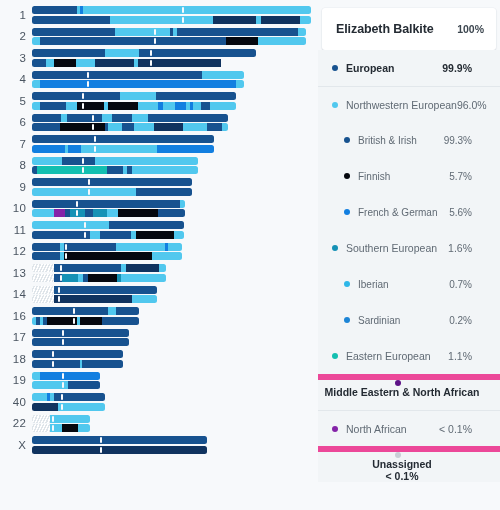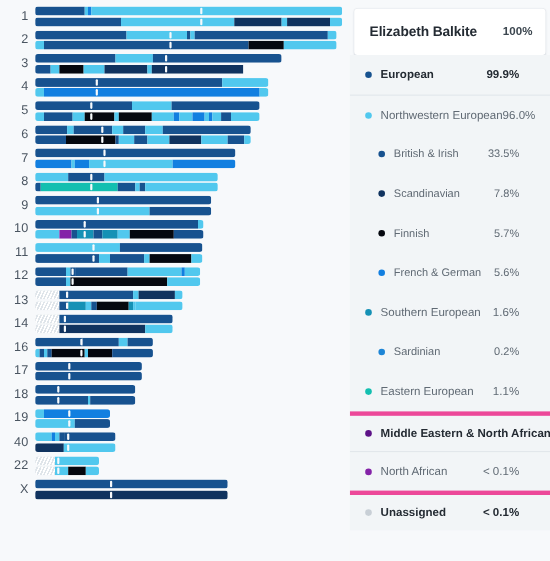--- a/index.html
+++ b/index.html
@@ -56,21 +56,21 @@
   .card-name { font-size:12.5px; font-weight:bold; color:#242b33; letter-spacing:-.1px;}
   .card-pct  { font-size:10.5px; font-weight:bold; color:#3c464f; }
 
   .list { background:#f2f5f7; }
   .anc-row {
     display:flex; align-items:center;
     height:36px; padding:0 28px 0 14px;
     background:#f2f5f7;
   }
   .anc-row.sep { border-top:1px solid #e2e7eb; }
-  .anc-row.block-top { border-top:4px solid #ec4899; }
+  .anc-row.block-top { border-top:6px solid #ec4899;flex-direction:column; }
   .dot {
     width:6px; height:6px; border-radius:50%;
     flex:0 0 auto; margin-right:8px;
   }
   .anc-label { flex:1 1 auto; font-size:10.5px; color:#606a74; white-space:nowrap; }
   .anc-val   { flex:0 0 auto; font-size:10.5px; color:#606a74; }
   .lvl-0 .anc-label, .lvl-0 .anc-val { font-weight:bold; color:#242b33; }
   .lvl-2 { padding-left:26px; }
   .lvl-2 .anc-label, .lvl-2 .anc-val { font-size:10px; }
 </style>
@@ -503,43 +503,43 @@
           <span class="anc-val">99.9%</span>
         </div>
         <div class="anc-row lvl-1 sep">
           <span class="dot" style="background: rgb(81, 200, 238);"></span>
           <span class="anc-label">Northwestern European</span>
           <span class="anc-val">96.0%</span>
         </div>
         <div class="anc-row lvl-2">
           <span class="dot" style="background: rgb(23, 82, 143);"></span>
           <span class="anc-label">British &amp; Irish</span>
-          <span class="anc-val">33.5%</span>
-        </div>
-        <div class="anc-row lvl-2">
-          <span class="dot" style="background: rgb(16, 51, 95);"></span>
-          <span class="anc-label">Scandinavian</span>
-          <span class="anc-val">7.8%</span>
+          <span class="anc-val">99.3%</span>
         </div>
         <div class="anc-row lvl-2">
           <span class="dot" style="background: rgb(5, 8, 15);"></span>
           <span class="anc-label">Finnish</span>
           <span class="anc-val">5.7%</span>
         </div>
         <div class="anc-row lvl-2">
           <span class="dot" style="background: rgb(18, 127, 224);"></span>
           <span class="anc-label">French &amp; German</span>
           <span class="anc-val">5.6%</span>
         </div>
         <div class="anc-row lvl-1">
           <span class="dot" style="background: rgb(21, 145, 181);"></span>
           <span class="anc-label">Southern European</span>
           <span class="anc-val">1.6%</span>
         </div>
         <div class="anc-row lvl-2">
+          <span class="dot" style="background: rgb(46, 183, 232);"></span>
+          <span class="anc-label">Iberian</span>
+          <span class="anc-val">0.7%</span>
+        </div>
+        <div class="anc-row lvl-2">
           <span class="dot" style="background: rgb(29, 133, 214);"></span>
           <span class="anc-label">Sardinian</span>
           <span class="anc-val">0.2%</span>
         </div>
         <div class="anc-row lvl-1">
           <span class="dot" style="background: rgb(19, 191, 176);"></span>
           <span class="anc-label">Eastern European</span>
           <span class="anc-val">1.1%</span>
         </div>
         <div class="anc-row lvl-0 block-top">

